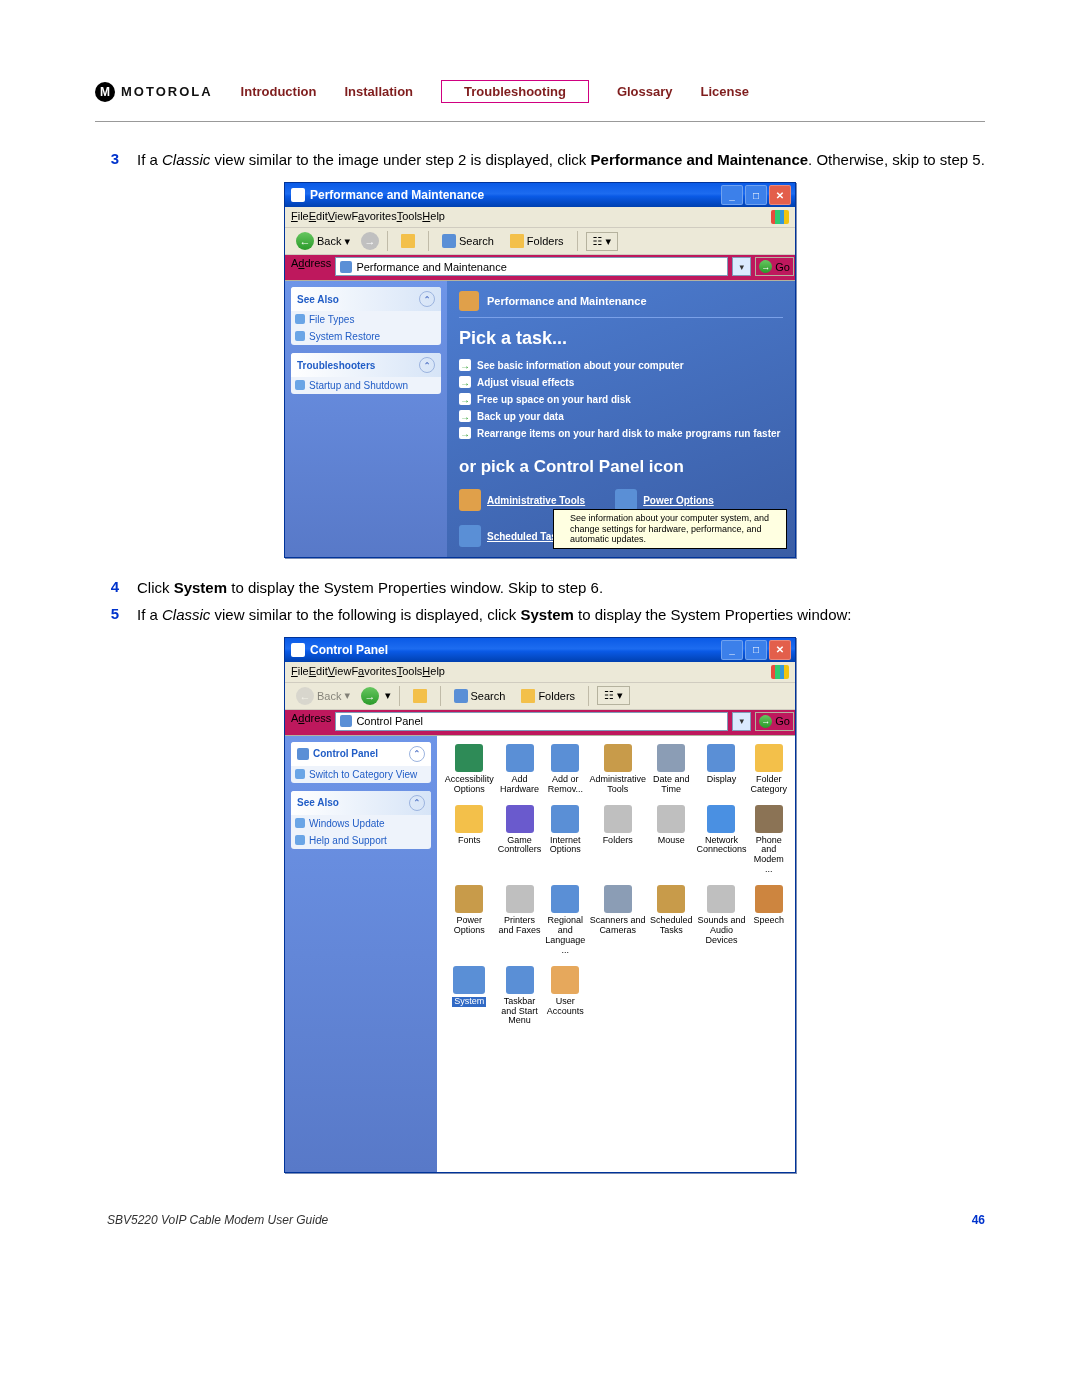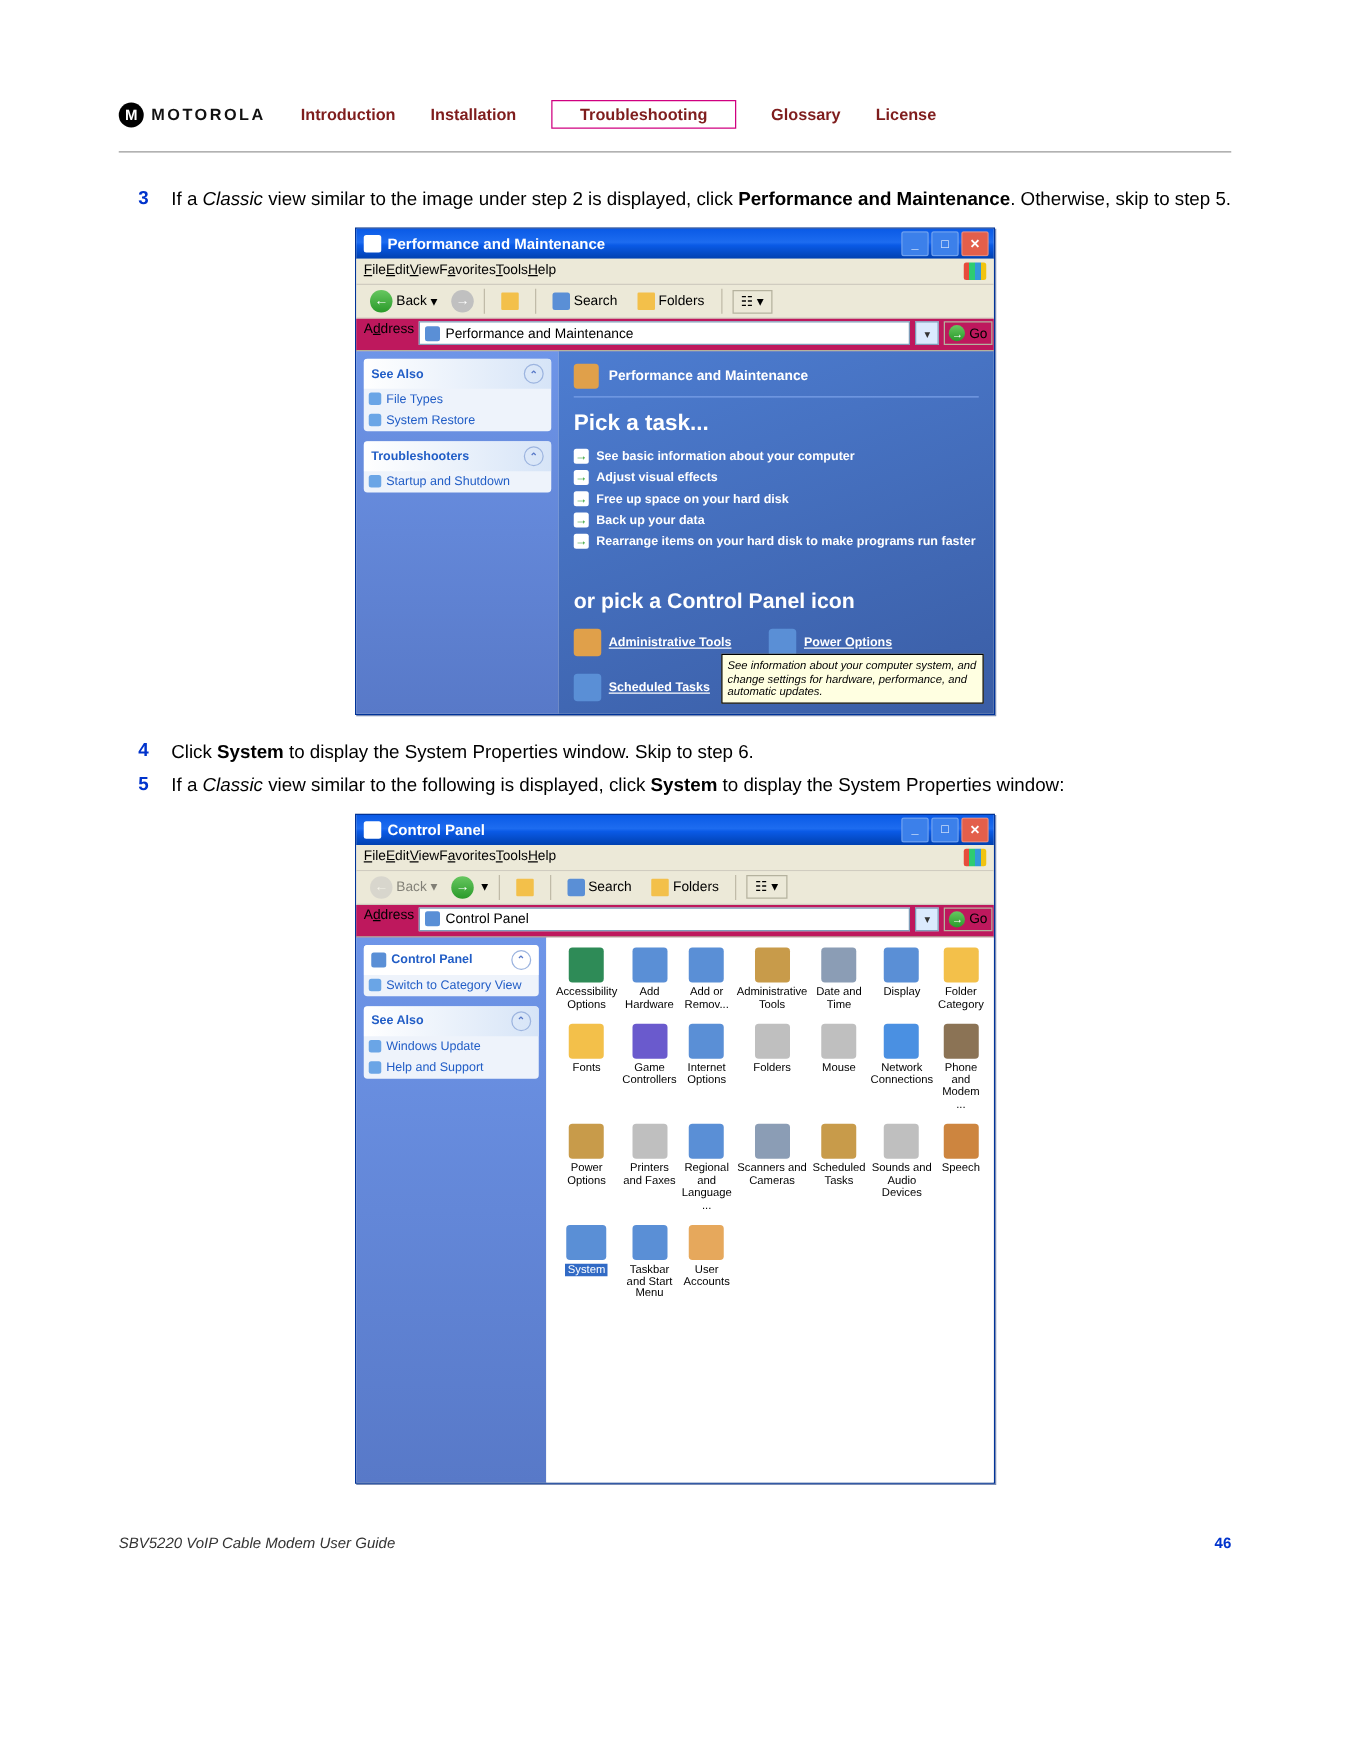--- a/index.html
+++ b/index.html
@@ -224,42 +224,41 @@
     font-size: 10px; font-weight: bold;
     margin: 5px 0;
   }
   .task-link .arrow {
     width: 12px; height: 12px;
     background: #fff; color: #2a9a2a;
     border-radius: 2px;
     display:flex;align-items:center;justify-content:center;
     font-size: 10px;
   }
-  .pick-icon { font-size: 17px; font-weight: bold; margin: 32px 0 12px 0;}
+  .pick-icon { font-size: 17px; font-weight: bold; margin: 18px 0 12px 0;}
   .cp-icons { display:flex; gap: 30px; flex-wrap: wrap; }
   .cp-icon {
     display:flex; align-items:center; gap:6px;
     font-size:10px; font-weight:bold;
     text-decoration: underline;
   }
   .cp-icon .ic {
     width:22px;height:22px;background:#e0a04a;border-radius:3px;
     display:inline-block;
   }
   .tooltip-box {
     position: absolute;
     right: 8px; bottom: 8px;
     background: #ffffe1;
     border: 1px solid #000;
     color: #000;
     font-size: 9px;
-    padding: 3px 4px;
+    padding: 3px 16px;
     width: 200px;
     line-height: 1.2;
-    font-style: italic;
   }
   
   .main-classic {
     flex: 1;
     background: #fff;
     padding: 8px;
     min-height: 420px;
   }
   .icon-grid {
     display: grid;
@@ -284,20 +283,21 @@
     color: #fff;
     padding: 0 2px;
   }
   .footer {
     margin-top: 40px;
     display: flex;
     justify-content: space-between;
     font-size: 12px;
     font-style: italic;
     color: #333;
+    margin-left: 12px;
   }
   .footer .pagenum {
     color: #0033cc;
     font-weight: bold;
     font-style: normal;
   }
   .xp-flag {
     width: 18px; height: 14px;
     display: inline-block;
     margin-left: auto;

